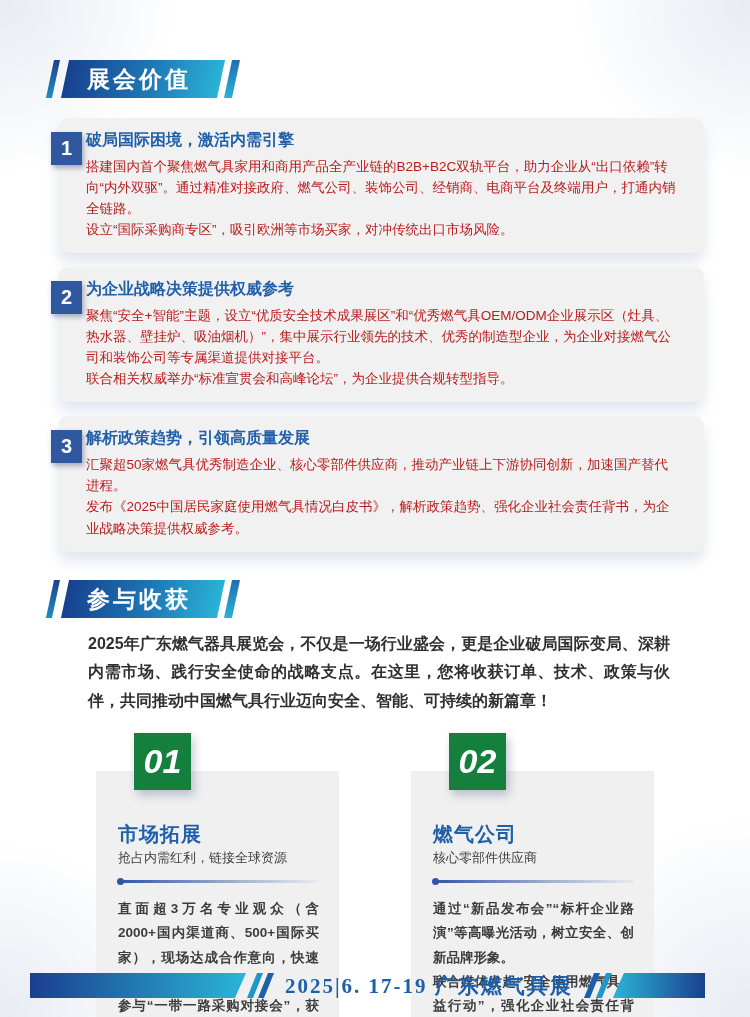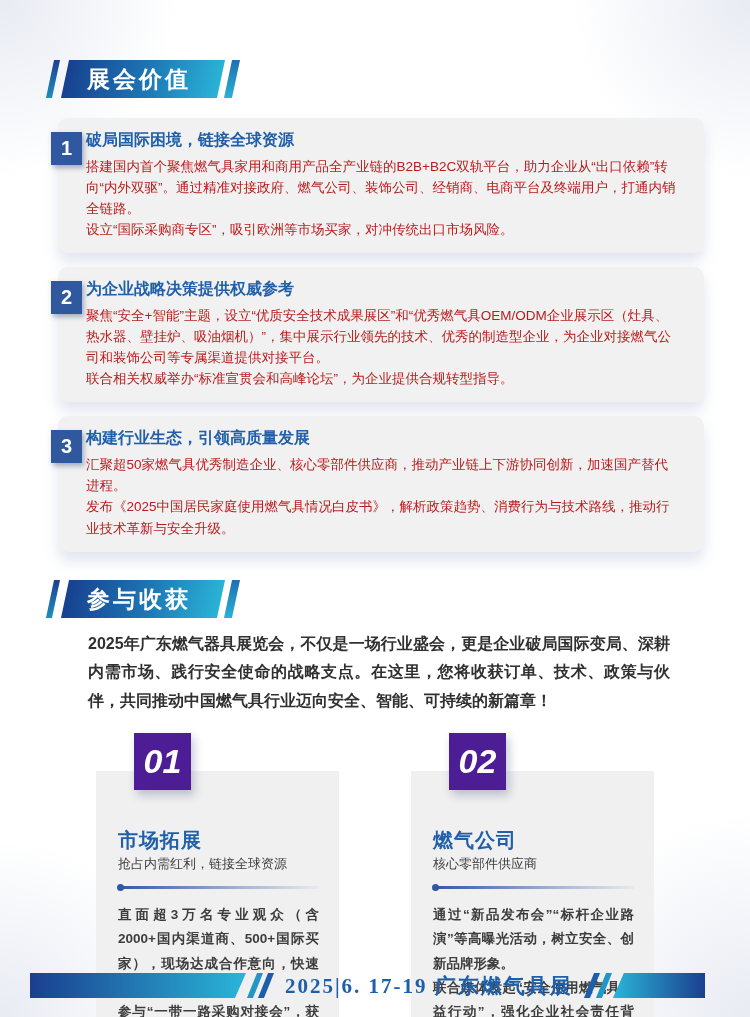--- a/index.html
+++ b/index.html
@@ -80,26 +80,26 @@
   .gains { display:flex; gap:72px; margin:36px 96px 0 96px; align-items:stretch; }
   .gain-card {
     position:relative; width:243px; flex:0 0 243px;
     background:#f0f0f1;
     padding:30px 20px 34px 22px;
     margin-top:19px; 
   }
   .gain-num {
     position:absolute; top:-38px; left:38px;
     width:57px; height:57px;
-    background:#4c1d95;
+    background:#15803d;
     color:#fff; font-size:34px; font-weight:bold; font-style:italic;
     display:flex; align-items:center; justify-content:center;
     box-shadow:3px 5px 9px rgba(20,40,90,0.25);
   }
-  .gain-title { margin-top:26px; color:#2160a8; font-size:20px; font-weight:bold; letter-spacing:1px; }
+  .gain-title { margin-top:20px; color:#2160a8; font-size:20px; font-weight:bold; letter-spacing:1px; }
   .gain-subtitle { margin-top:1px; color:#3d3d3d; font-size:13px; }
   .gain-divider {
     position:relative; margin-top:13px; height:3px;
     background:linear-gradient(90deg,#2e57a5 0%, rgba(46,87,165,0.45) 55%, rgba(46,87,165,0.04) 100%);
   }
   .gain-divider::before {
     content:""; position:absolute; left:-1px; top:-2px;
     width:7px; height:7px; border-radius:50%; background:#2e57a5;
   }
   .gain-body {
@@ -142,37 +142,37 @@
       <span class="txt">展会价值</span>
       <span class="badge-dot"></span>
     </div>
     <div class="badge-slash"></div>
   </div>
 
   <div class="value-list">
 
     <div class="value-card">
       <div class="value-num">1</div>
-      <div class="value-title">破局国际困境，链接全球资源</div>
+      <div class="value-title">破局国际困境，激活内需引擎</div>
       <div class="value-body">搭建国内首个聚焦燃气具家用和商用产品全产业链的B2B+B2C双轨平台，助力企业从“出口依赖”转向“内外双驱”。通过精准对接政府、燃气公司、装饰公司、经销商、电商平台及终端用户，打通内销全链路。
 设立“国际采购商专区”，吸引欧洲等市场买家，对冲传统出口市场风险。</div>
     </div>
 
     <div class="value-card">
       <div class="value-num">2</div>
       <div class="value-title">为企业战略决策提供权威参考</div>
       <div class="value-body">聚焦“安全+智能”主题，设立“优质安全技术成果展区”和“优秀燃气具OEM/ODM企业展示区（灶具、热水器、壁挂炉、吸油烟机）”，集中展示行业领先的技术、优秀的制造型企业，为企业对接燃气公司和装饰公司等专属渠道提供对接平台。
 联合相关权威举办“标准宣贯会和高峰论坛”，为企业提供合规转型指导。</div>
     </div>
 
     <div class="value-card">
       <div class="value-num">3</div>
-      <div class="value-title">构建行业生态，引领高质量发展</div>
+      <div class="value-title">解析政策趋势，引领高质量发展</div>
       <div class="value-body">汇聚超50家燃气具优秀制造企业、核心零部件供应商，推动产业链上下游协同创新，加速国产替代进程。
-发布《2025中国居民家庭使用燃气具情况白皮书》，解析政策趋势、消费行为与技术路线，推动行业技术革新与安全升级。</div>
+发布《2025中国居民家庭使用燃气具情况白皮书》，解析政策趋势、强化企业社会责任背书，为企业战略决策提供权威参考。</div>
     </div>
 
   </div>
 
   <div class="intro">
     <div class="badge" style="margin-left:0;">
       <div class="badge-bar"></div>
       <div class="badge-body">
         <span class="txt">参与收获</span>
         <span class="badge-dot"></span>

